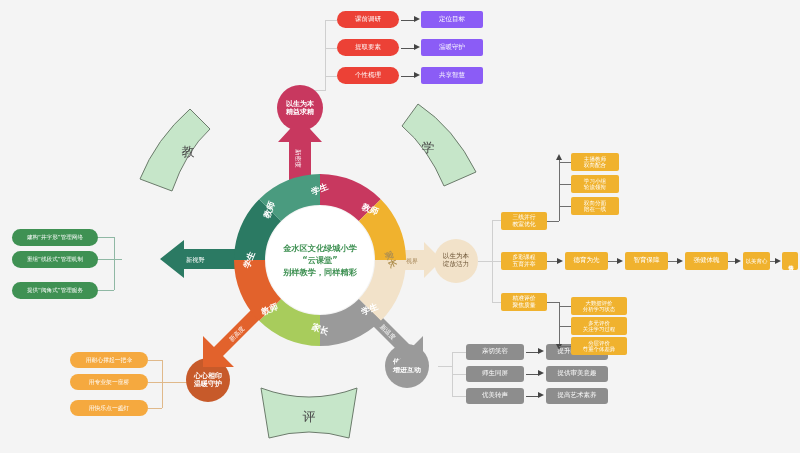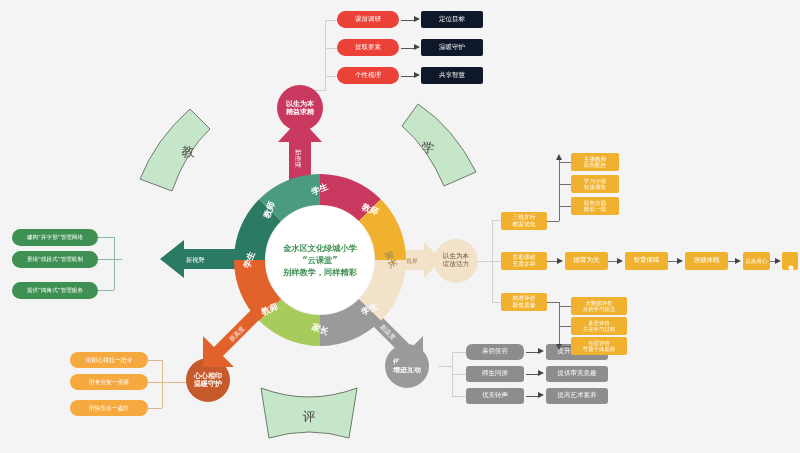--- a/index.html
+++ b/index.html
@@ -21,21 +21,21 @@
   }
 
   
   .pill { border-radius: 9px; font-size: 6.5px; padding: 1px 2px; }
   .pill.red    { background: #ec4136; }
   .pill.green  { background: #3f9153; }
   .pill.orange { background: #f5a93f; }
 
   
   .sq { border-radius: 2px; font-size: 6.5px; padding: 1px 2px; }
-  .sq.red    { background: #0f172a; }
+  .sq.red    { background: #8b5cf6; }
   .sq.gray   { background: #8d8d8d; border-radius: 3px; }
   .sq.yellow { background: #f0b22e; }
 
   
   .circ { border-radius: 50%; font-size: 7px; font-weight: bold; }
   .circ.darkgreen { background: #2b7a63; }
   .circ.crimson   { background: #c8385f; }
   .circ.burnt     { background: #c75a2a; }
   .circ.gray      { background: #9a9a9a; }
   .circ.beige     { background: #f2e2c9; color: #6b5334; font-weight: normal; }
@@ -165,21 +165,21 @@
   <div class="node circ gray" style="left:385px; top:344px; width:44px; height:44px; flex-direction:column;">
     <span>传递关爱</span>
     <span>增进互动</span>
   </div>
 
   <svg class="bigarrow" style="left:356px; top:300px; width:72px; height:72px;" viewBox="0 0 72 72">
     <polygon points="67,67 36,67 47,56 6,15 15,6 56,47 67,36" fill="#9a9a9a"></polygon>
   </svg>
   <div class="alabel" style="position:absolute; left:378px; top:328px; font-size:6.2px; color:#fff; transform:rotate(45deg);">新温度</div>
 
-  <div class="node sq gray" style="left:466px; top:344px; width:58px; height:16px;border-radius:6px;">亲切笑容</div>
+  <div class="node sq gray" style="left:466px; top:344px; width:58px; height:16px;">亲切笑容</div>
   <div class="ln h dark" style="left:526px; top:351.5px; width:13px;"></div>
   <div class="arrowhead ah-right" style="left:538px; top:348px;"></div>
   <div class="node sq gray" style="left:546px; top:344px; width:62px; height:16px;">提升教育幸福</div>
 
   <div class="node sq gray" style="left:466px; top:366px; width:58px; height:16px;">师生同屏</div>
   <div class="ln h dark" style="left:526px; top:373.5px; width:13px;"></div>
   <div class="arrowhead ah-right" style="left:538px; top:370px;"></div>
   <div class="node sq gray" style="left:546px; top:366px; width:62px; height:16px;">提供审美意趣</div>
 
   <div class="node sq gray" style="left:466px; top:388px; width:58px; height:16px;">优美转声</div>

